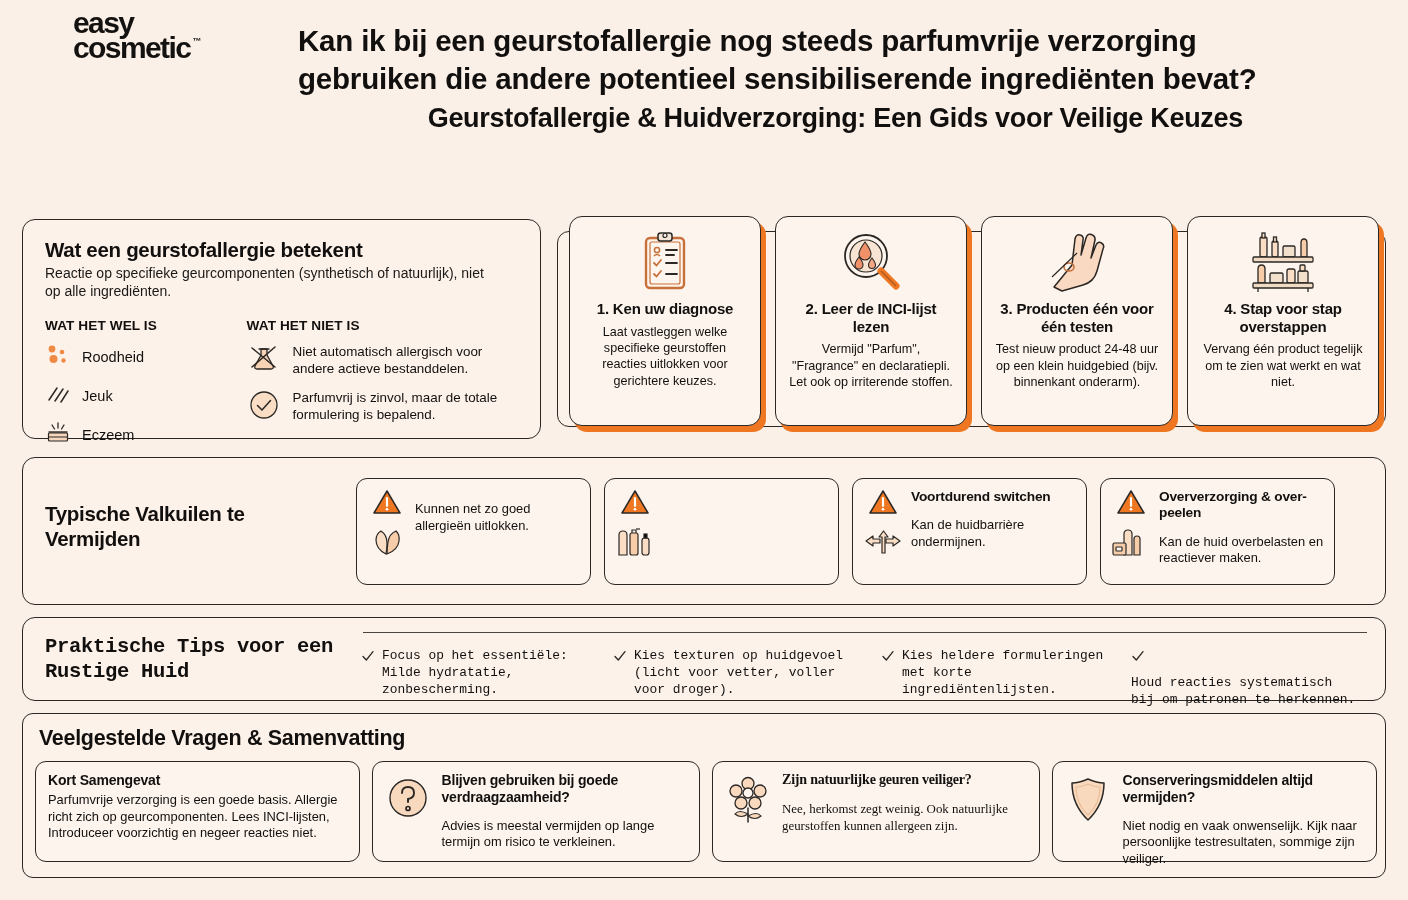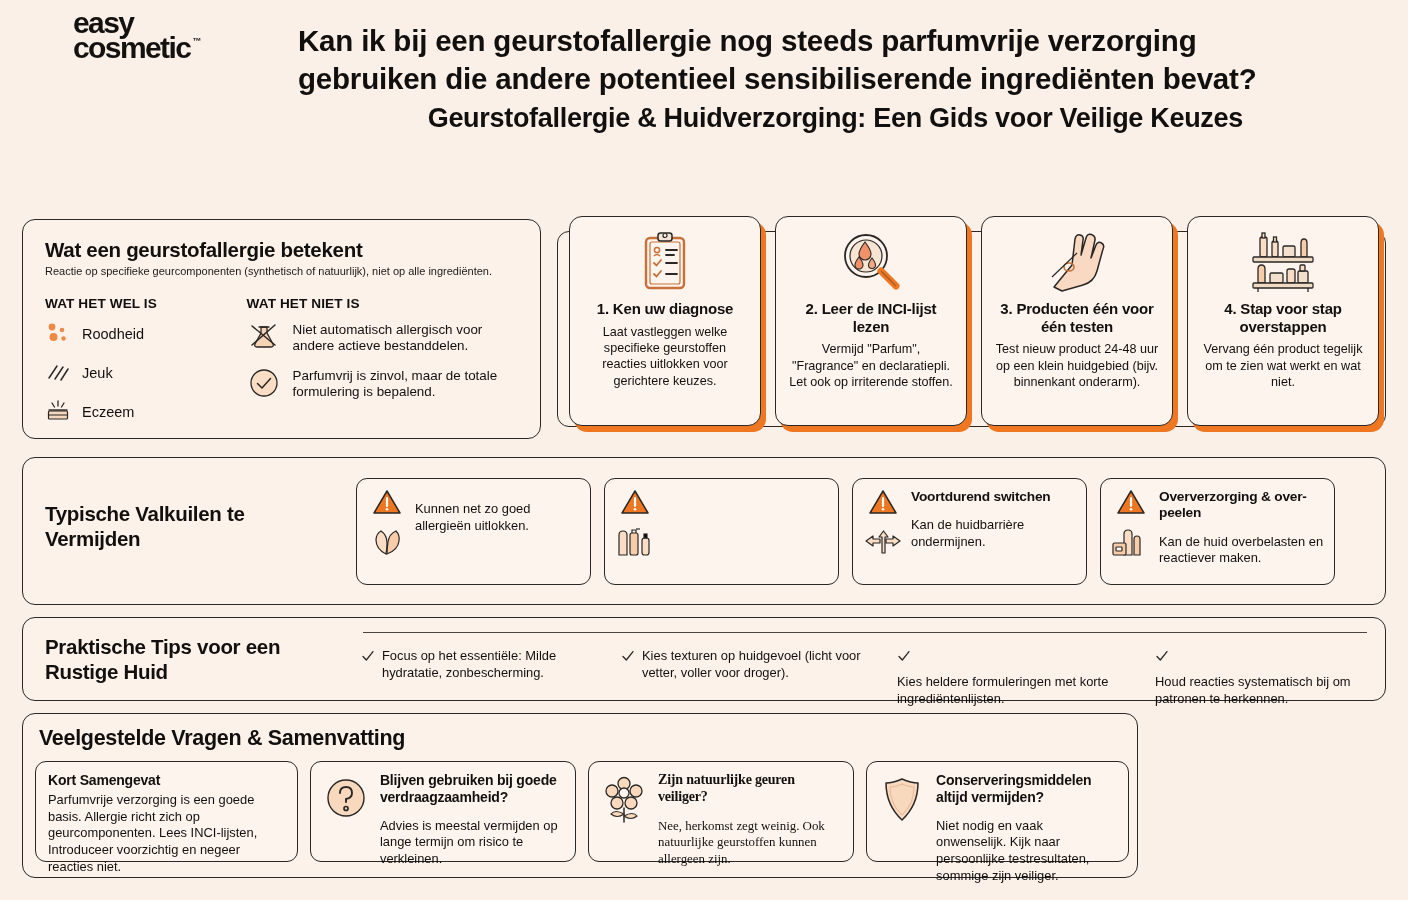--- a/index.html
+++ b/index.html
@@ -35,21 +35,21 @@
 
   
   .sec {
     position: absolute; background: #fdf2ea;
     border: 1.3px solid #2a2724; border-radius: 13px;
   }
 
   
   #sec-def { left: 22px; top: 219px; width: 519px; height: 220px; padding: 18px 20px 0 22px; }
   .def-title { font-size: 20.5px; font-weight: 800; letter-spacing: -0.3px; margin-bottom: 2px;}
-  .def-sub { font-size: 11px; line-height: 1.32; color: #1a1816; max-width: 450px; }
+  .def-sub { font-size: 14px; line-height: 1.32; color: #1a1816; max-width: 450px; }
   .def-cols { display: flex; margin-top: 17px; gap: 18px; }
   .def-col-a { width: 196px; }
   .def-col-b { width: 292px; }
   .col-head { font-size: 13.6px; font-weight: 800; letter-spacing: 0.1px; margin-bottom: 9px; }
   .def-item { display: flex; align-items: center; gap: 11px; margin-bottom: 9px; }
   .def-item-txt { font-size: 14.5px; line-height: 1.26; }
   .def-item-b { display: flex; align-items: flex-start; gap: 12px; margin-bottom: 8px; }
   .def-item-b .def-item-txt { font-size: 13.4px; padding-top: 2px; }
   .ico { flex: none; display: block; }
 
@@ -78,34 +78,34 @@
     width: 235px; height: 107px; background: #fdf4ed;
     border: 1.2px solid #2a2724; border-radius: 11px;
     padding: 10px 10px 0 11px; display: flex; gap: 9px;
   }
   .pit-icons { width: 38px; flex: none; display: flex; flex-direction: column; align-items: center; gap: 3px; }
   .pit-body { flex: 1; }
   .pit-h { font-size: 13.7px; font-weight: 800; line-height: 1.20; letter-spacing: -0.2px; }
   .pit-p { font-size: 12.9px; line-height: 1.28; margin-top: 12px; }
 
   
-  #sec-tips { left: 22px; top: 617px; width: 1364px; height: 84px; }
+  #sec-tips { left: 22px; top: 617px; width: 1364px; height: 84px; font-family: Liberation Mono, monospace; }
   .tips-title {
     position: absolute; left: 22px; top: 16px; width: 290px;
     font-size: 20.5px; font-weight: 800; line-height: 1.22; letter-spacing: -0.3px;
   }
   .tips-rule { position: absolute; left: 340px; top: 14px; width: 1004px; height: 1.2px; background: #4a4440; }
-  .tips-row { position: absolute; left: 338px; top: 30px; display: flex; gap: 8px; }
+  .tips-row { position: absolute; left: 338px; top: 30px; display: flex; }
   .tip { display: flex; gap: 7px; padding-right: 14px; }
-  .tip-w1 { width: 252px; } .tip-w2 { width: 268px; } .tip-w3 { width: 250px; flex-direction: column; } .tip-w4 { width: 245px; flex-direction: column; }
+  .tip-w1 { width: 252px; } .tip-w2 { width: 268px; } .tip-w3 { width: 250px; } .tip-w4 { width: 245px; flex-direction: column; }
   .tip-txt { font-size: 12.9px; line-height: 1.30; }
   .chk { flex: none; margin-top: 1px; }
 
   
-  #sec-faq { left: 22px; top: 713px; width: 1116px; height: 165px; padding: 12px 8px 0 0; }
+  #sec-faq { left: 22px; top: 713px; width: 1364px; height: 165px; padding: 12px 8px 0 0; border-radius: 11px; }
   .faq-title { margin-left: 16px; font-size: 21.5px; font-weight: 800; letter-spacing: -0.3px; }
   .faq-row { display: flex; gap: 12px; margin-top: 10px; padding-left: 12px; }
   .faq-card {
     background: #fdf4ed; border: 1.2px solid #2a2724; border-radius: 11px;
     height: 101px; padding: 10px 12px 0 12px; display: flex; gap: 11px;
   }
   .faq-c1 { width: 329px; } .faq-c2 { width: 333px; } .faq-c3 { width: 333px; font-family: Liberation Serif, serif; } .faq-c4 { width: 329px; }
   .faq-ico { flex: none; width: 46px; display: flex; align-items: flex-start; justify-content: center; padding-top: 4px; }
   .faq-h { font-size: 14px; font-weight: 800; line-height: 1.20; letter-spacing: -0.2px; }
   .faq-p { font-size: 12.9px; line-height: 1.30; margin-top: 3px; }

